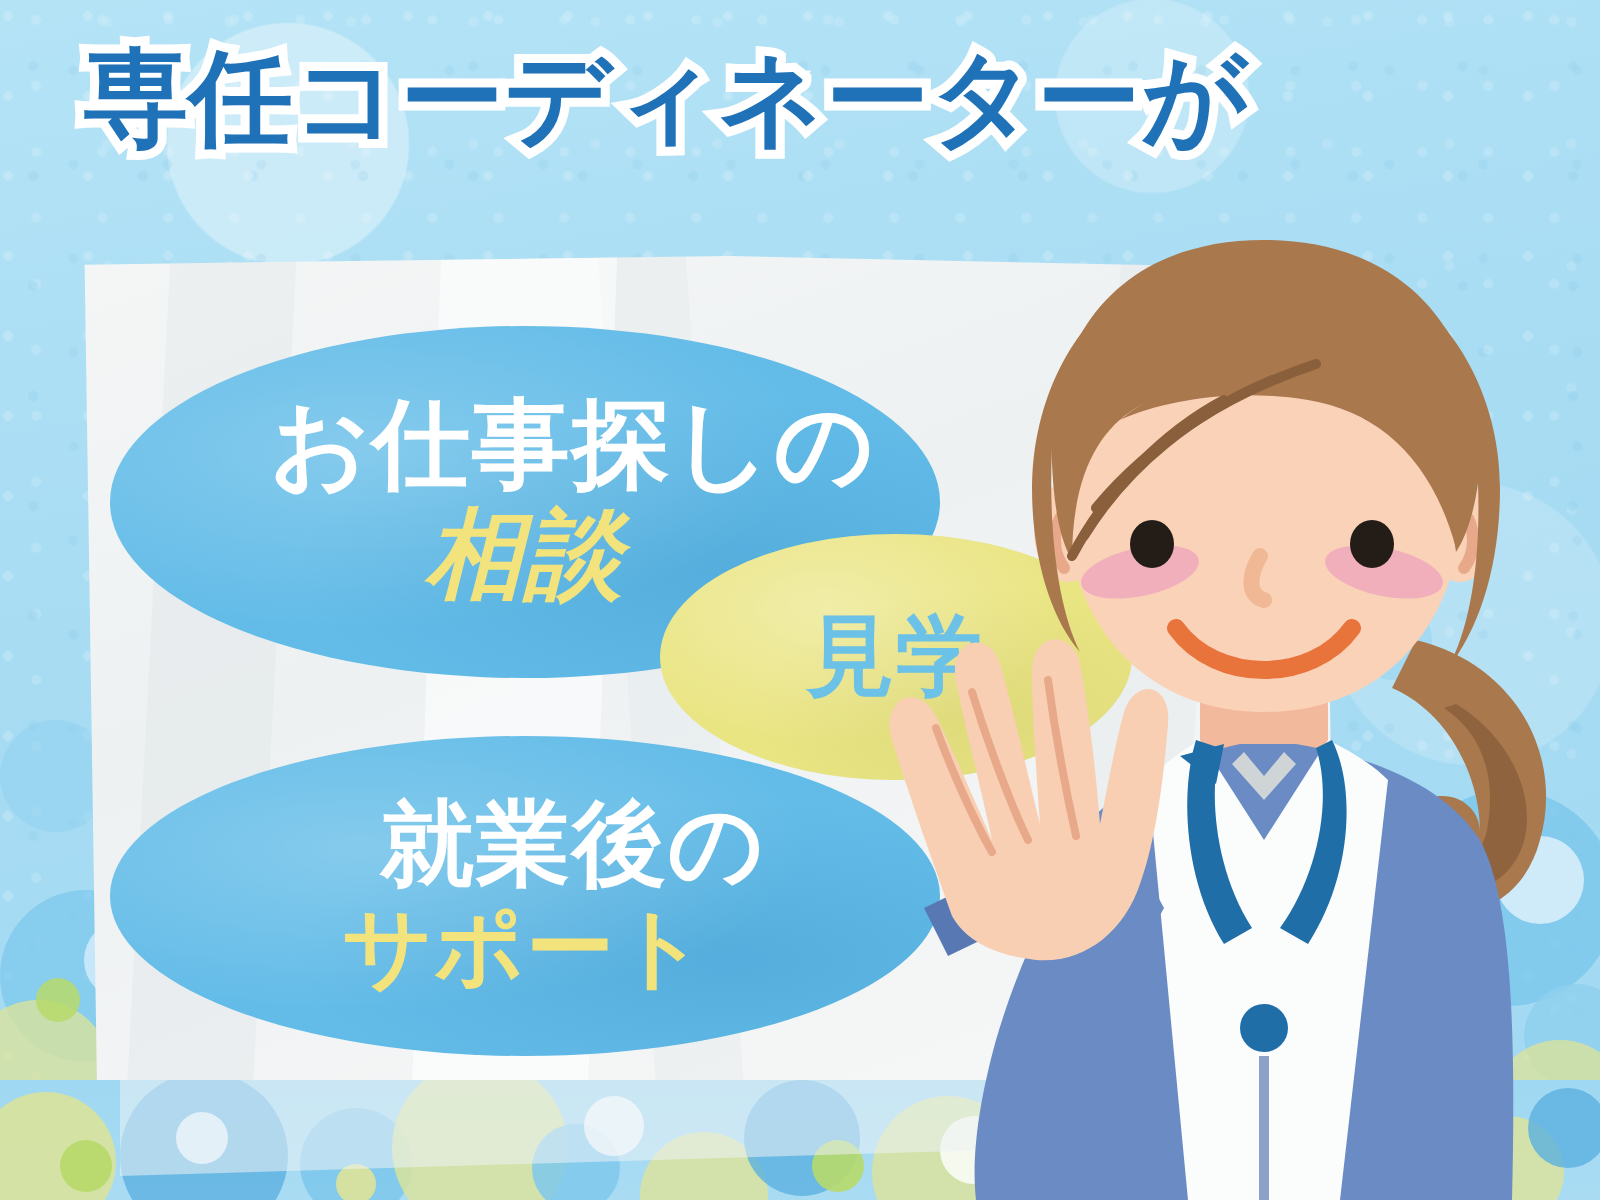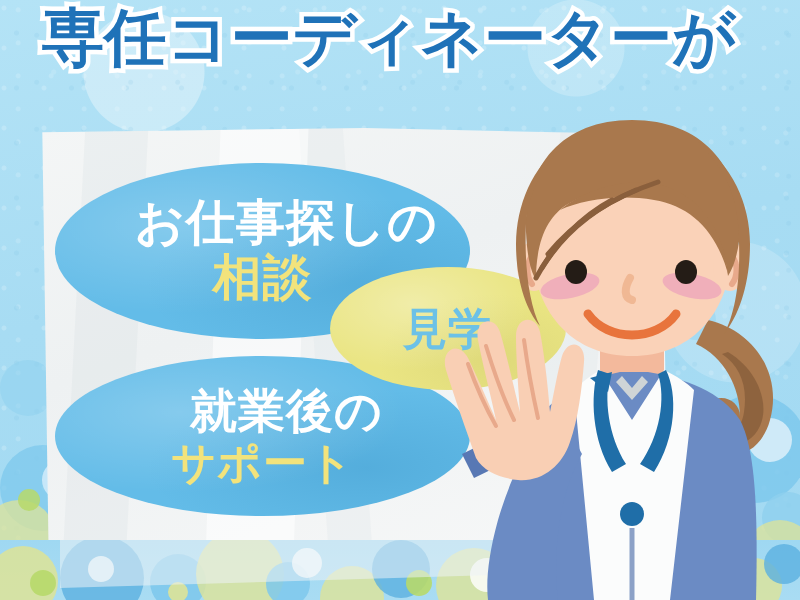--- a/index.html
+++ b/index.html
@@ -118,46 +118,46 @@
     font-weight: 700;
     letter-spacing: .02em;
     line-height: 1.08;
     white-space: nowrap;
   }
   .ell-line-white { color: #ffffff; margin-left: 48px; }
   .ell-line-yellow { color: #f2e37c; }
 
   #ellipse-consult { left: 55px; top: 163px; width: 415px; height: 176px; }
   #ellipse-consult .l1 { font-size: 49px; }
-  #ellipse-consult .l2 { font-size: 49px; margin-top: 2px; }
-
-  #ellipse-support { left: 55px; top: 356px; width: 415px; height: 160px; }
+  #ellipse-consult .l2 { font-size: 49px; margin-top: 2px; font-style: italic; }
+
+  #ellipse-support { left: 55px; top: 368px; width: 415px; height: 160px; }
   #ellipse-support .l1 { font-size: 47px; }
   #ellipse-support .l2 { font-size: 44px; margin-top: 2px; }
 
   #ellipse-tour {
     left: 330px; top: 267px; width: 236px; height: 123px;
     z-index: 6;
   }
   #ellipse-tour .l1 {
     font-size: 44px;
     color: #6cc1e7;
     font-family: "DejaVu Sans", "Liberation Sans", sans-serif;
     font-weight: 700;
   }
 
   
   #headline {
     position: absolute;
     left: 42px;
-    top: 7px;
+    top: 24px;
     z-index: 20;
     font-family: "DejaVu Sans", "Liberation Sans", sans-serif;
     font-weight: 700;
-    font-size: 62px;
+    font-size: 52px;
     line-height: 1;
     color: #1f72b8;
     letter-spacing: .005em;
     white-space: nowrap;
     -webkit-text-stroke: 9px #ffffff;
     paint-order: stroke fill;
     text-shadow:
        0 0 0 #fff;
   }
 

